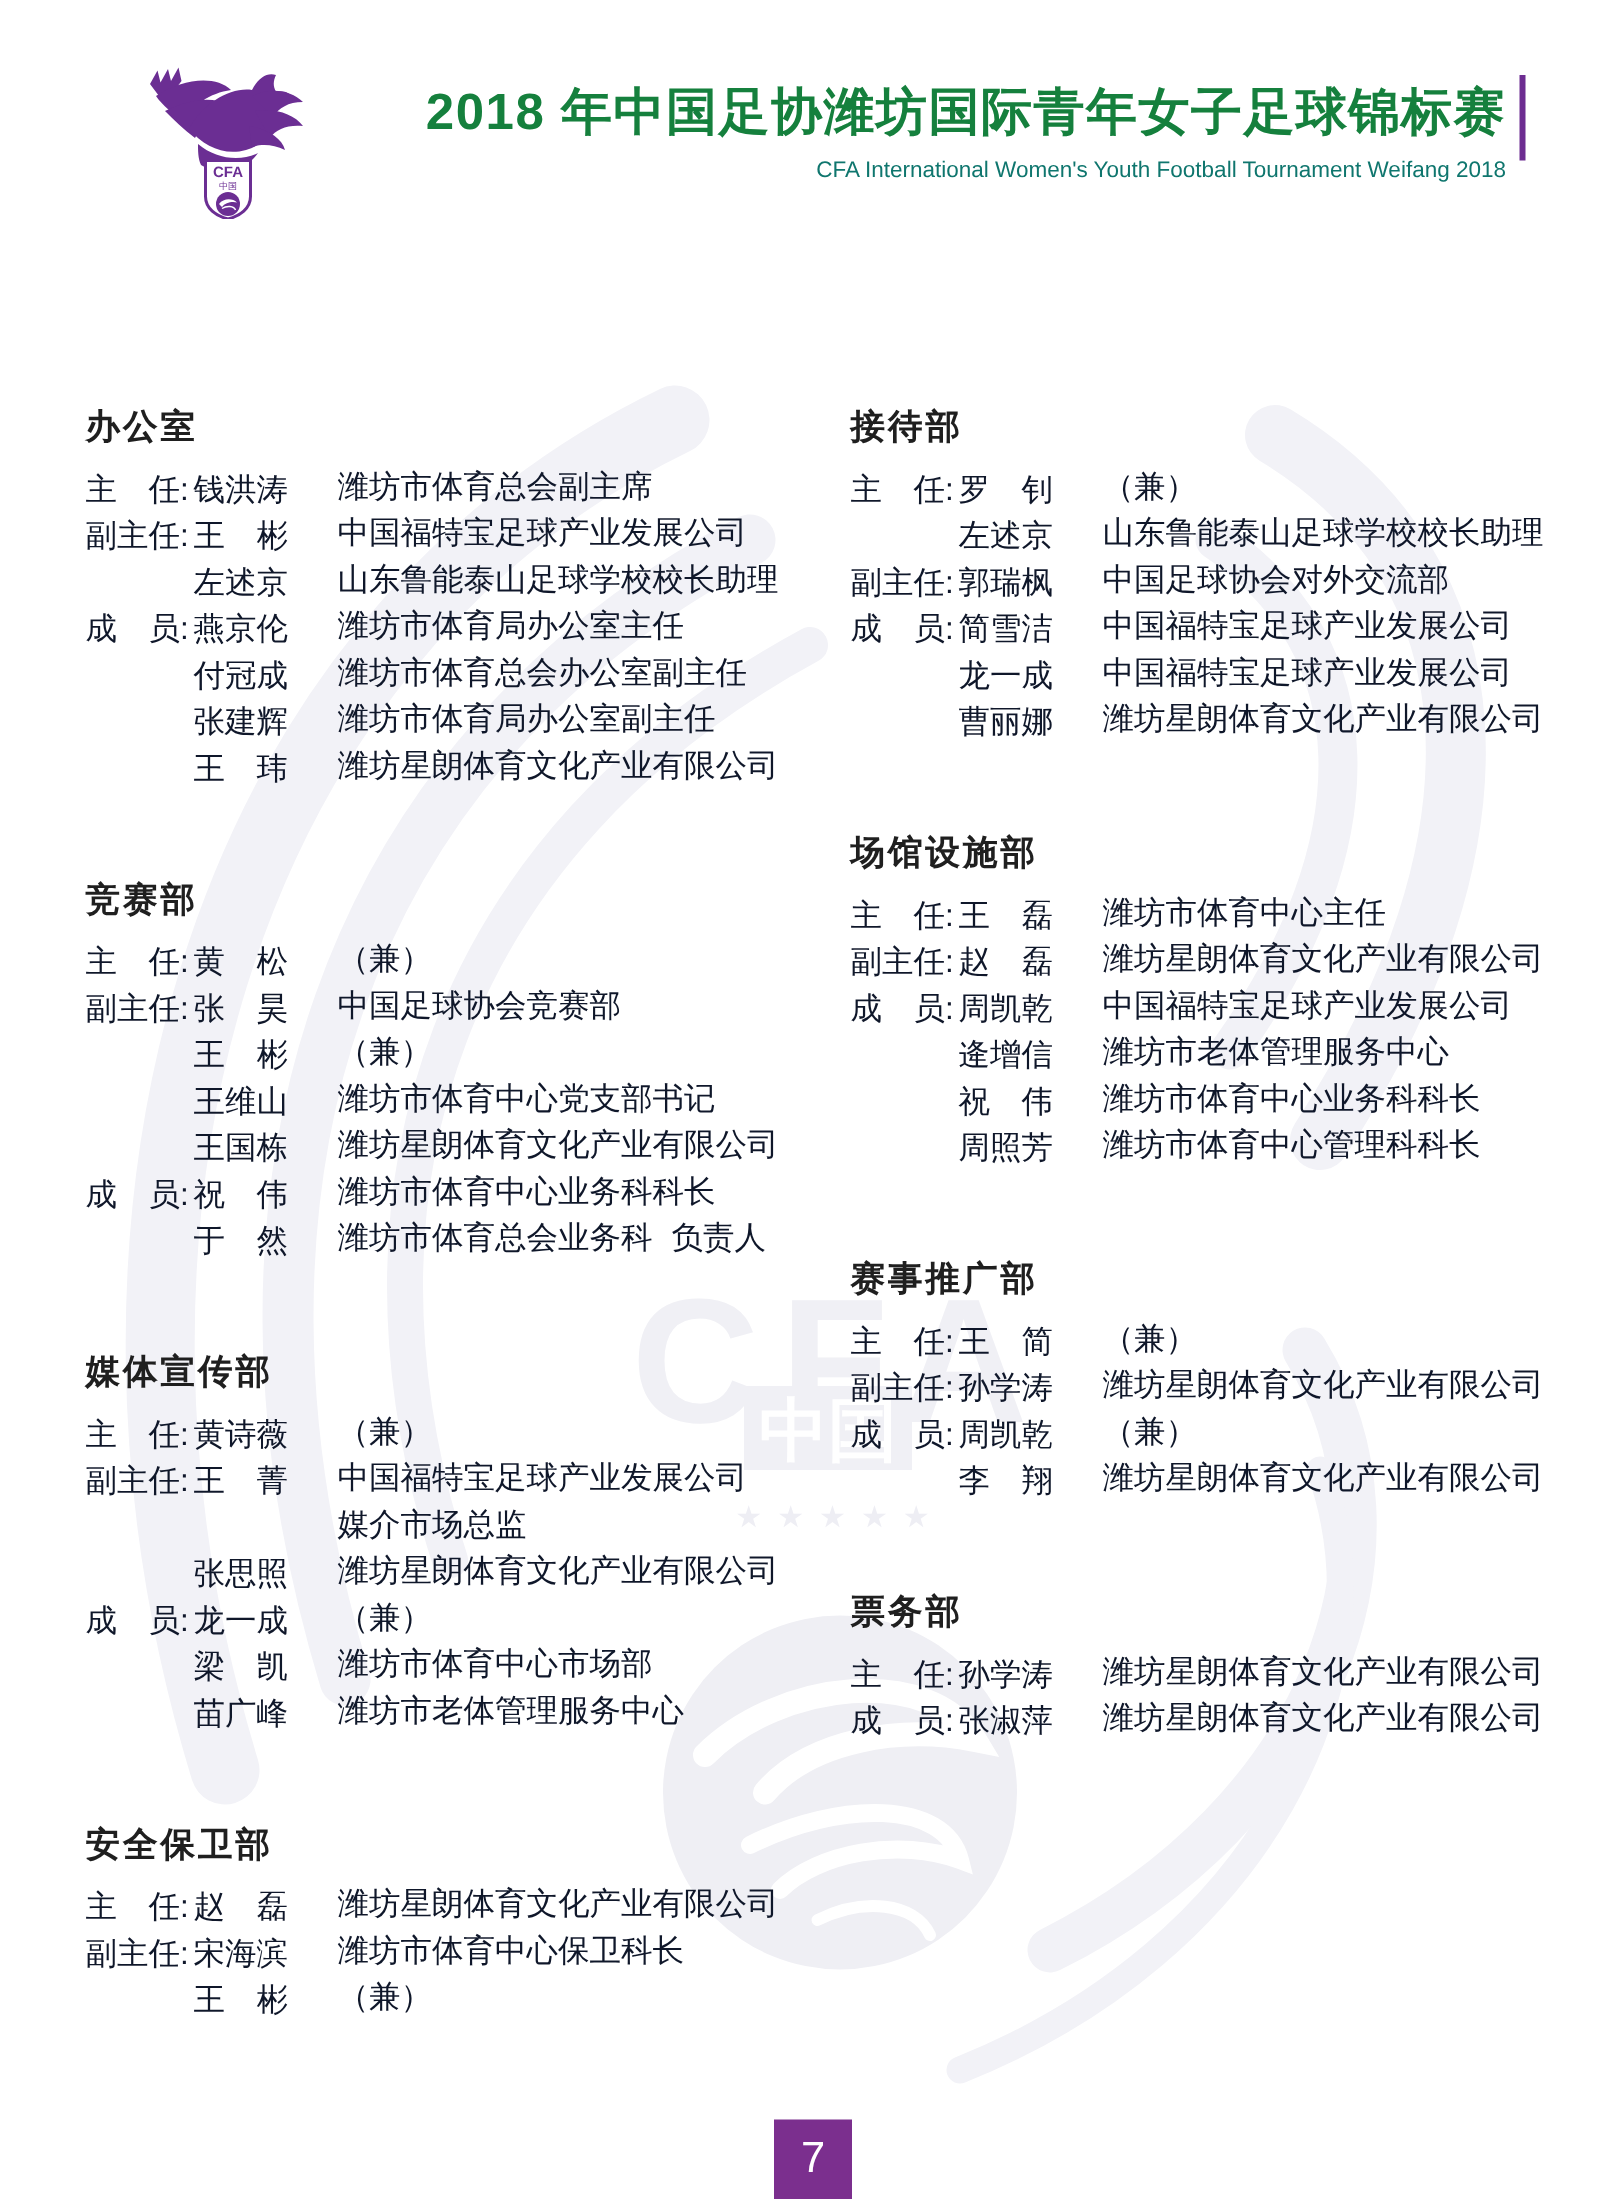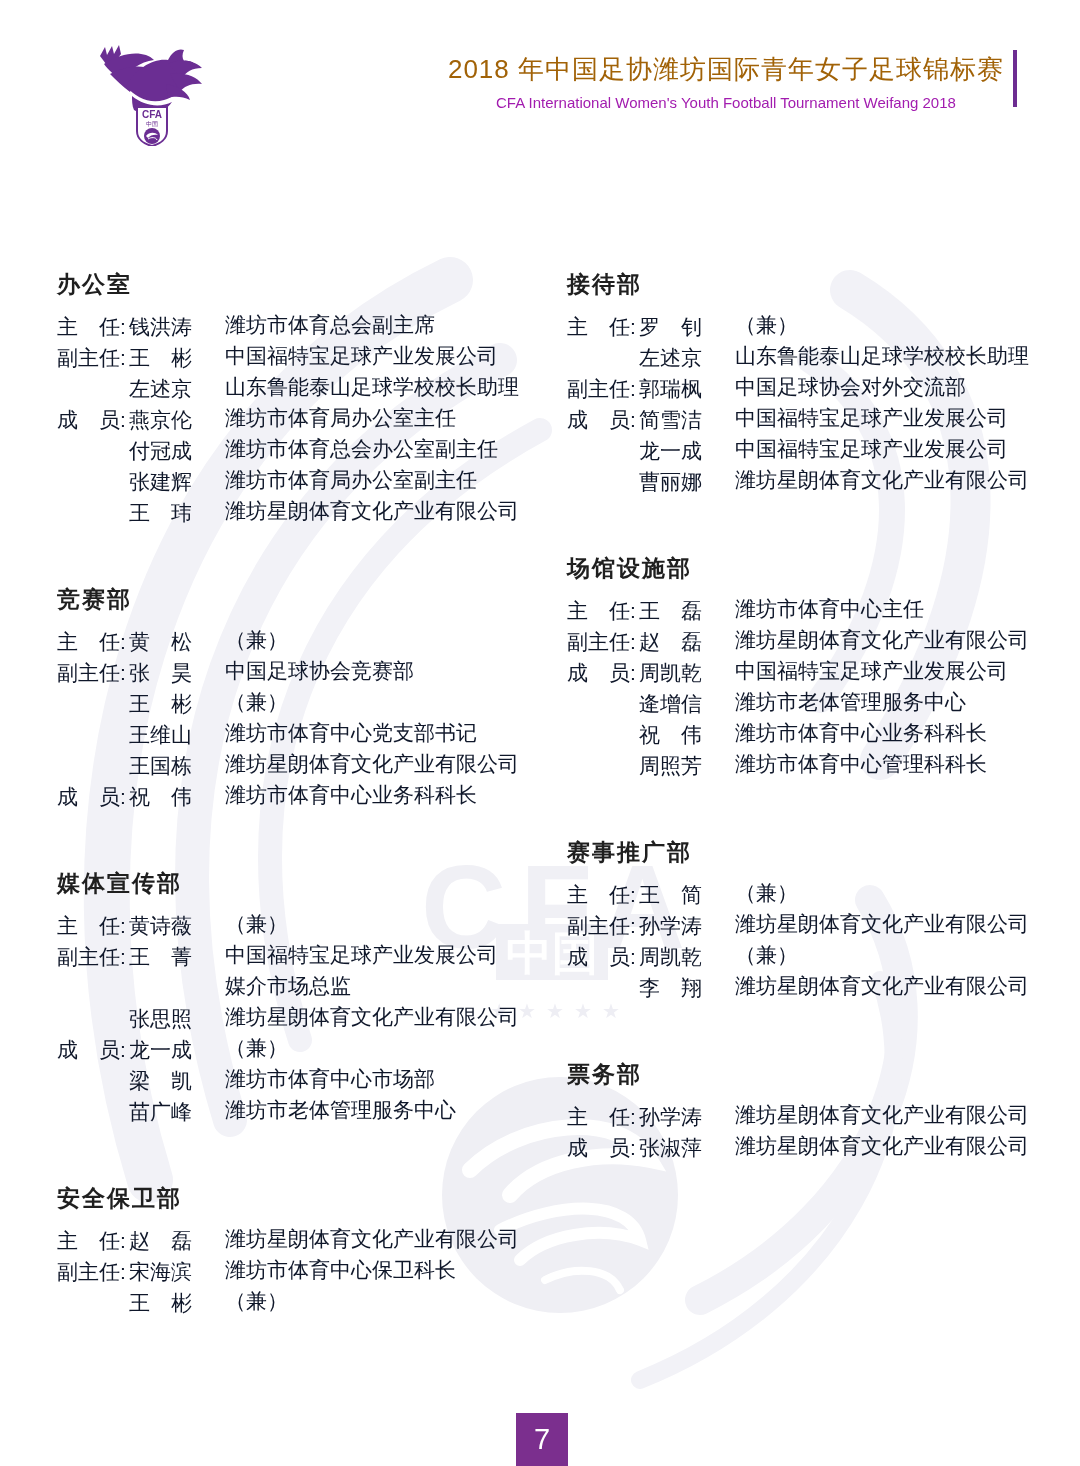--- a/index.html
+++ b/index.html
@@ -6,22 +6,22 @@
   body{
     width:1080px;height:1466px;position:relative;overflow:hidden;
     background:#ffffff;
     font-family:"Liberation Sans","DejaVu Sans",sans-serif;
   }
   
   .watermark{position:absolute;left:0;top:0;width:1080px;height:1466px;z-index:0;pointer-events:none;}
   
   .header-logo{position:absolute;left:92px;top:34px;width:120px;height:112px;z-index:2;}
   .header-title{position:absolute;top:52px;right:76px;text-align:right;z-index:2;}
-  .title-zh{font-size:26px;font-weight:normal;color:#a16207;letter-spacing:1px;white-space:nowrap;}
-  .title-en{font-size:15px;color:#a21caf;margin-top:7px;white-space:nowrap;text-align:center;}
+  .title-zh{font-size:34px;font-weight:bold;color:#15803d;letter-spacing:1px;white-space:nowrap;}
+  .title-en{font-size:15px;color:#0f766e;margin-top:7px;white-space:nowrap;}
   .header-bar{position:absolute;right:63px;top:50px;width:4px;height:57px;background:#6d2d91;z-index:2;}
   
   .col{position:absolute;top:270px;z-index:1;}
   .col-left{left:57px;width:478px;}
   .col-right{left:567px;width:486px;}
   .section{margin-bottom:57px;}
   .section-title{font-size:23px;font-weight:bold;color:#1f1f1f;letter-spacing:2px;margin-bottom:13px;line-height:28px;}
   .row{display:flex;font-size:21px;color:#0f172a;line-height:31px;}
   .role{width:72px;flex:none;white-space:pre;}
   .name{width:66px;flex:none;white-space:pre;margin-right:30px;}
@@ -162,20 +162,25 @@
       <div class="row">
         <span class="role"></span>
         <span class="name">王国栋</span>
         <span class="desc"><div>潍坊星朗体育文化产业有限公司</div></span>
       </div>
       <div class="row">
         <span class="role">成　员:</span>
         <span class="name">祝　伟</span>
         <span class="desc"><div>潍坊市体育中心业务科科长</div></span>
       </div>
+      <div class="row">
+        <span class="role"></span>
+        <span class="name">于　然</span>
+        <span class="desc"><div>潍坊市体育总会业务科 负责人</div></span>
+      </div>
     </div>
     <div class="section">
       <div class="section-title">媒体宣传部</div>
       <div class="row">
         <span class="role">主　任:</span>
         <span class="name">黄诗薇</span>
         <span class="desc"><div>（兼）</div></span>
       </div>
       <div class="row">
         <span class="role">副主任:</span>

